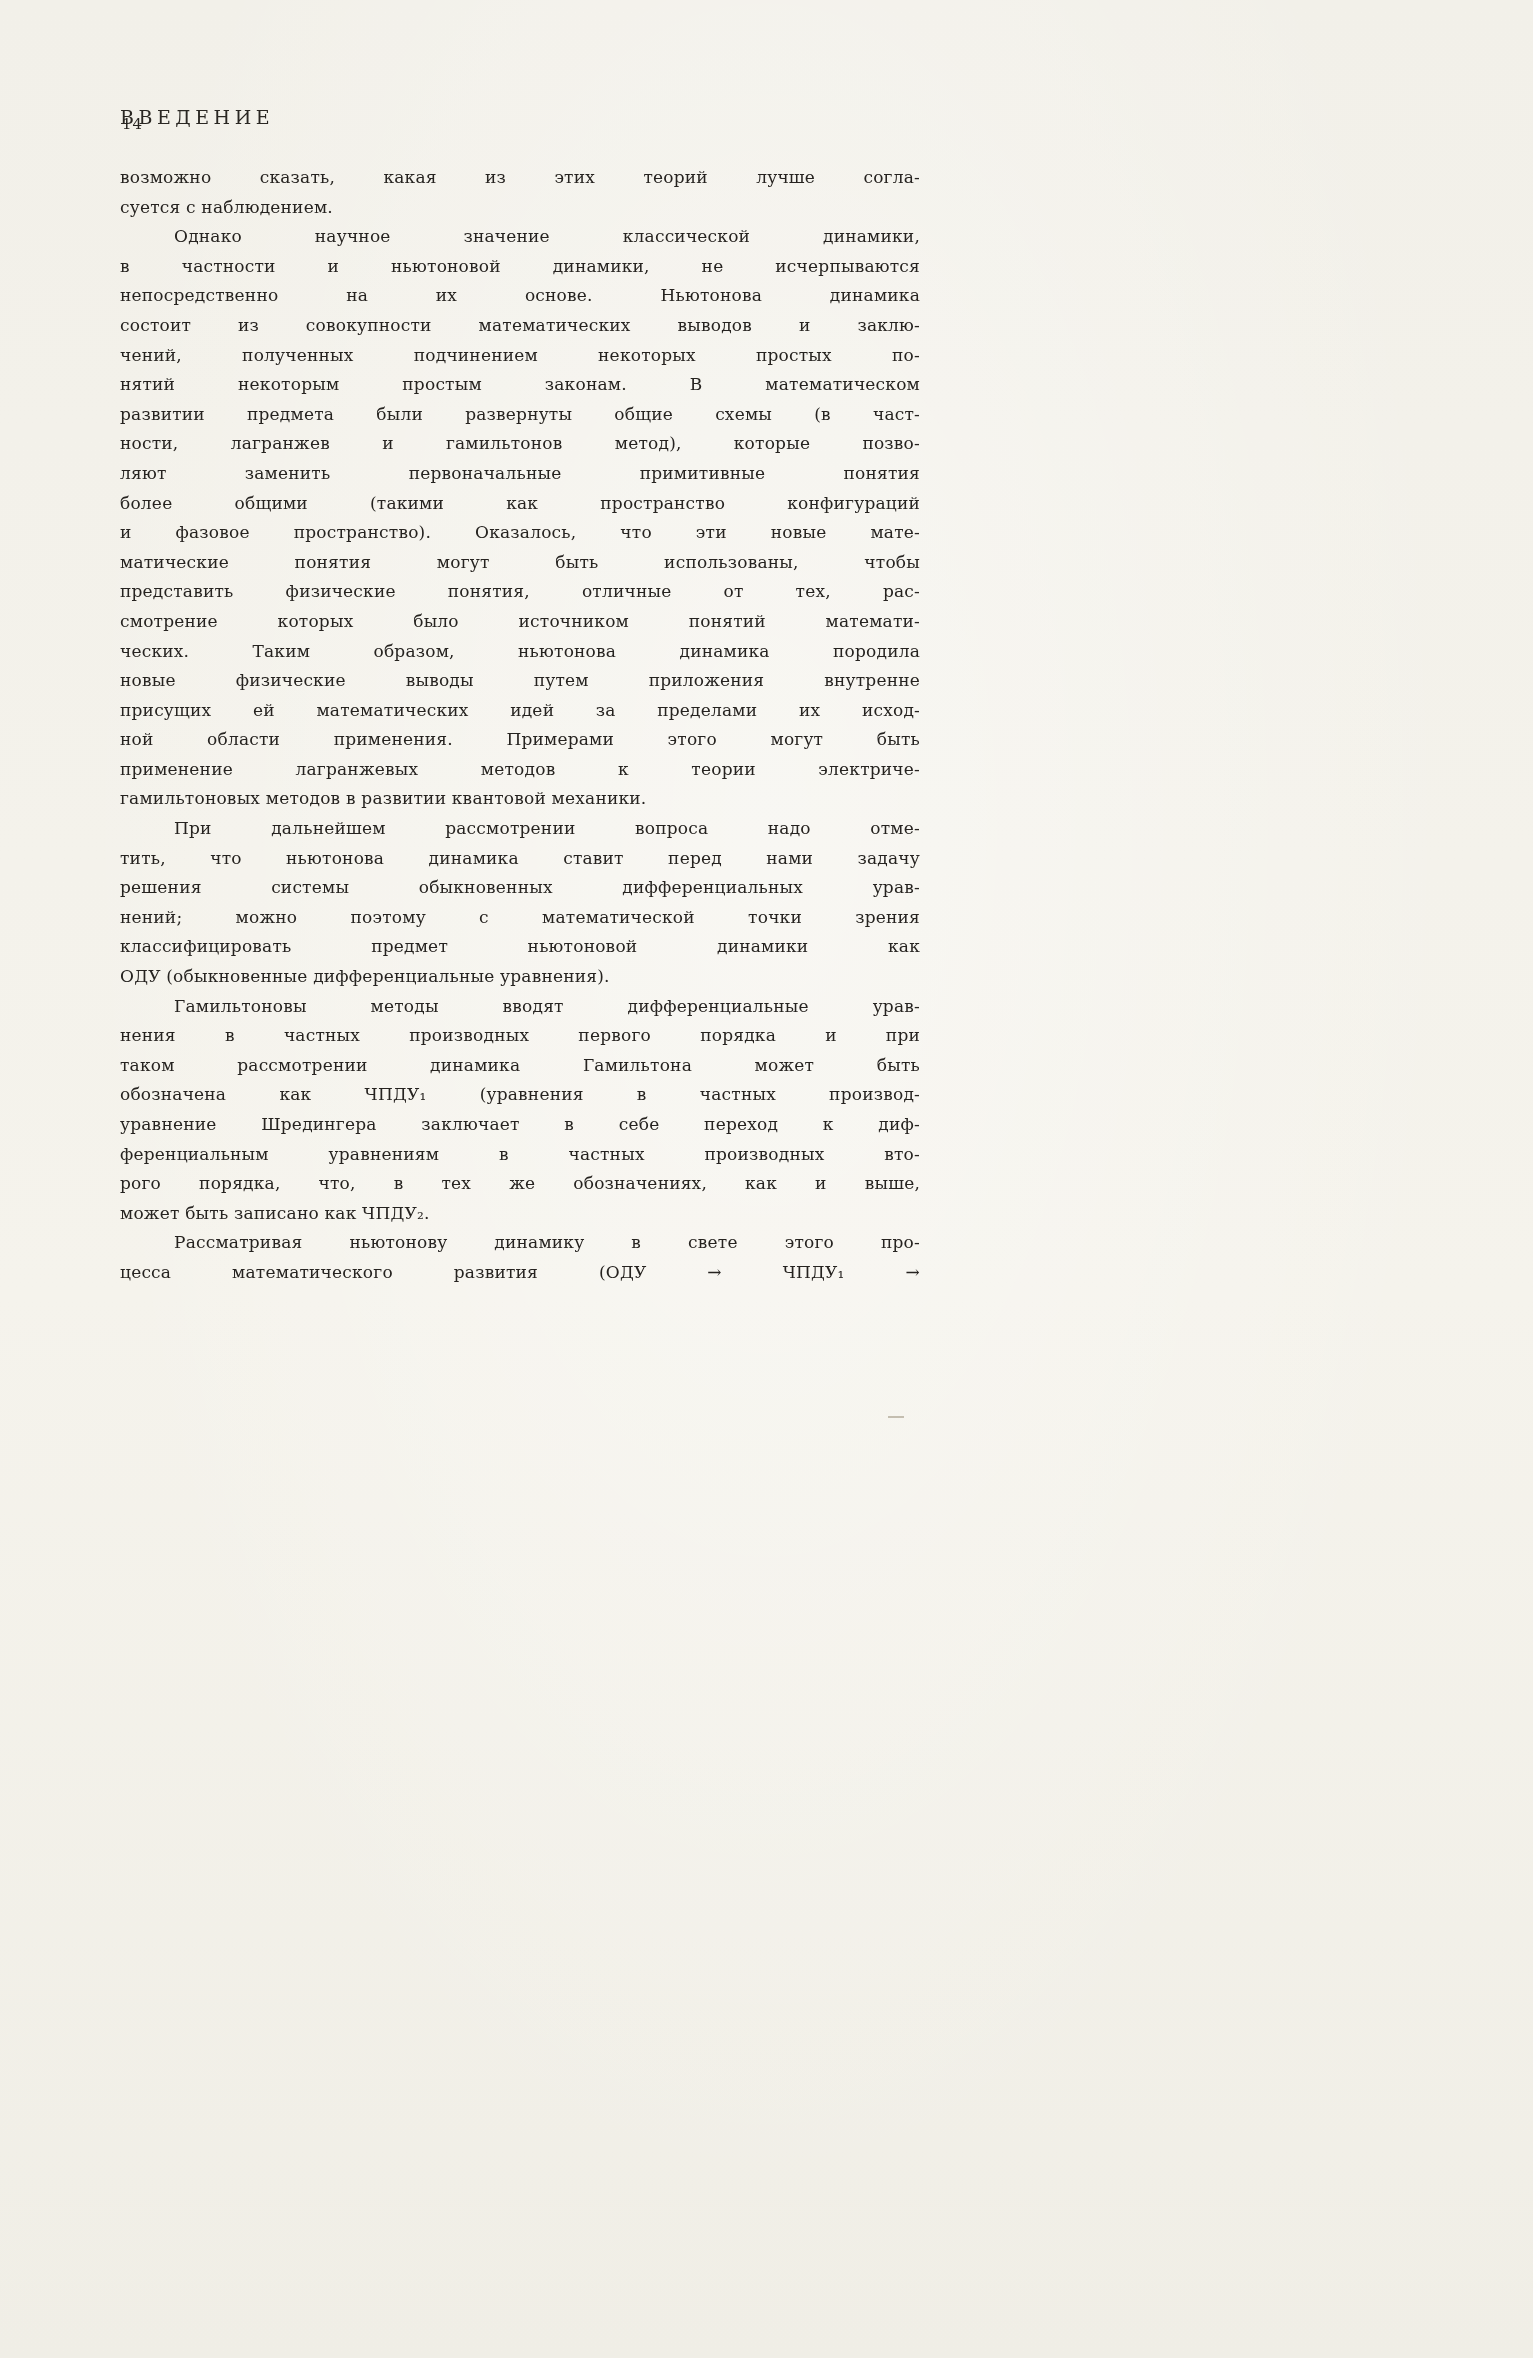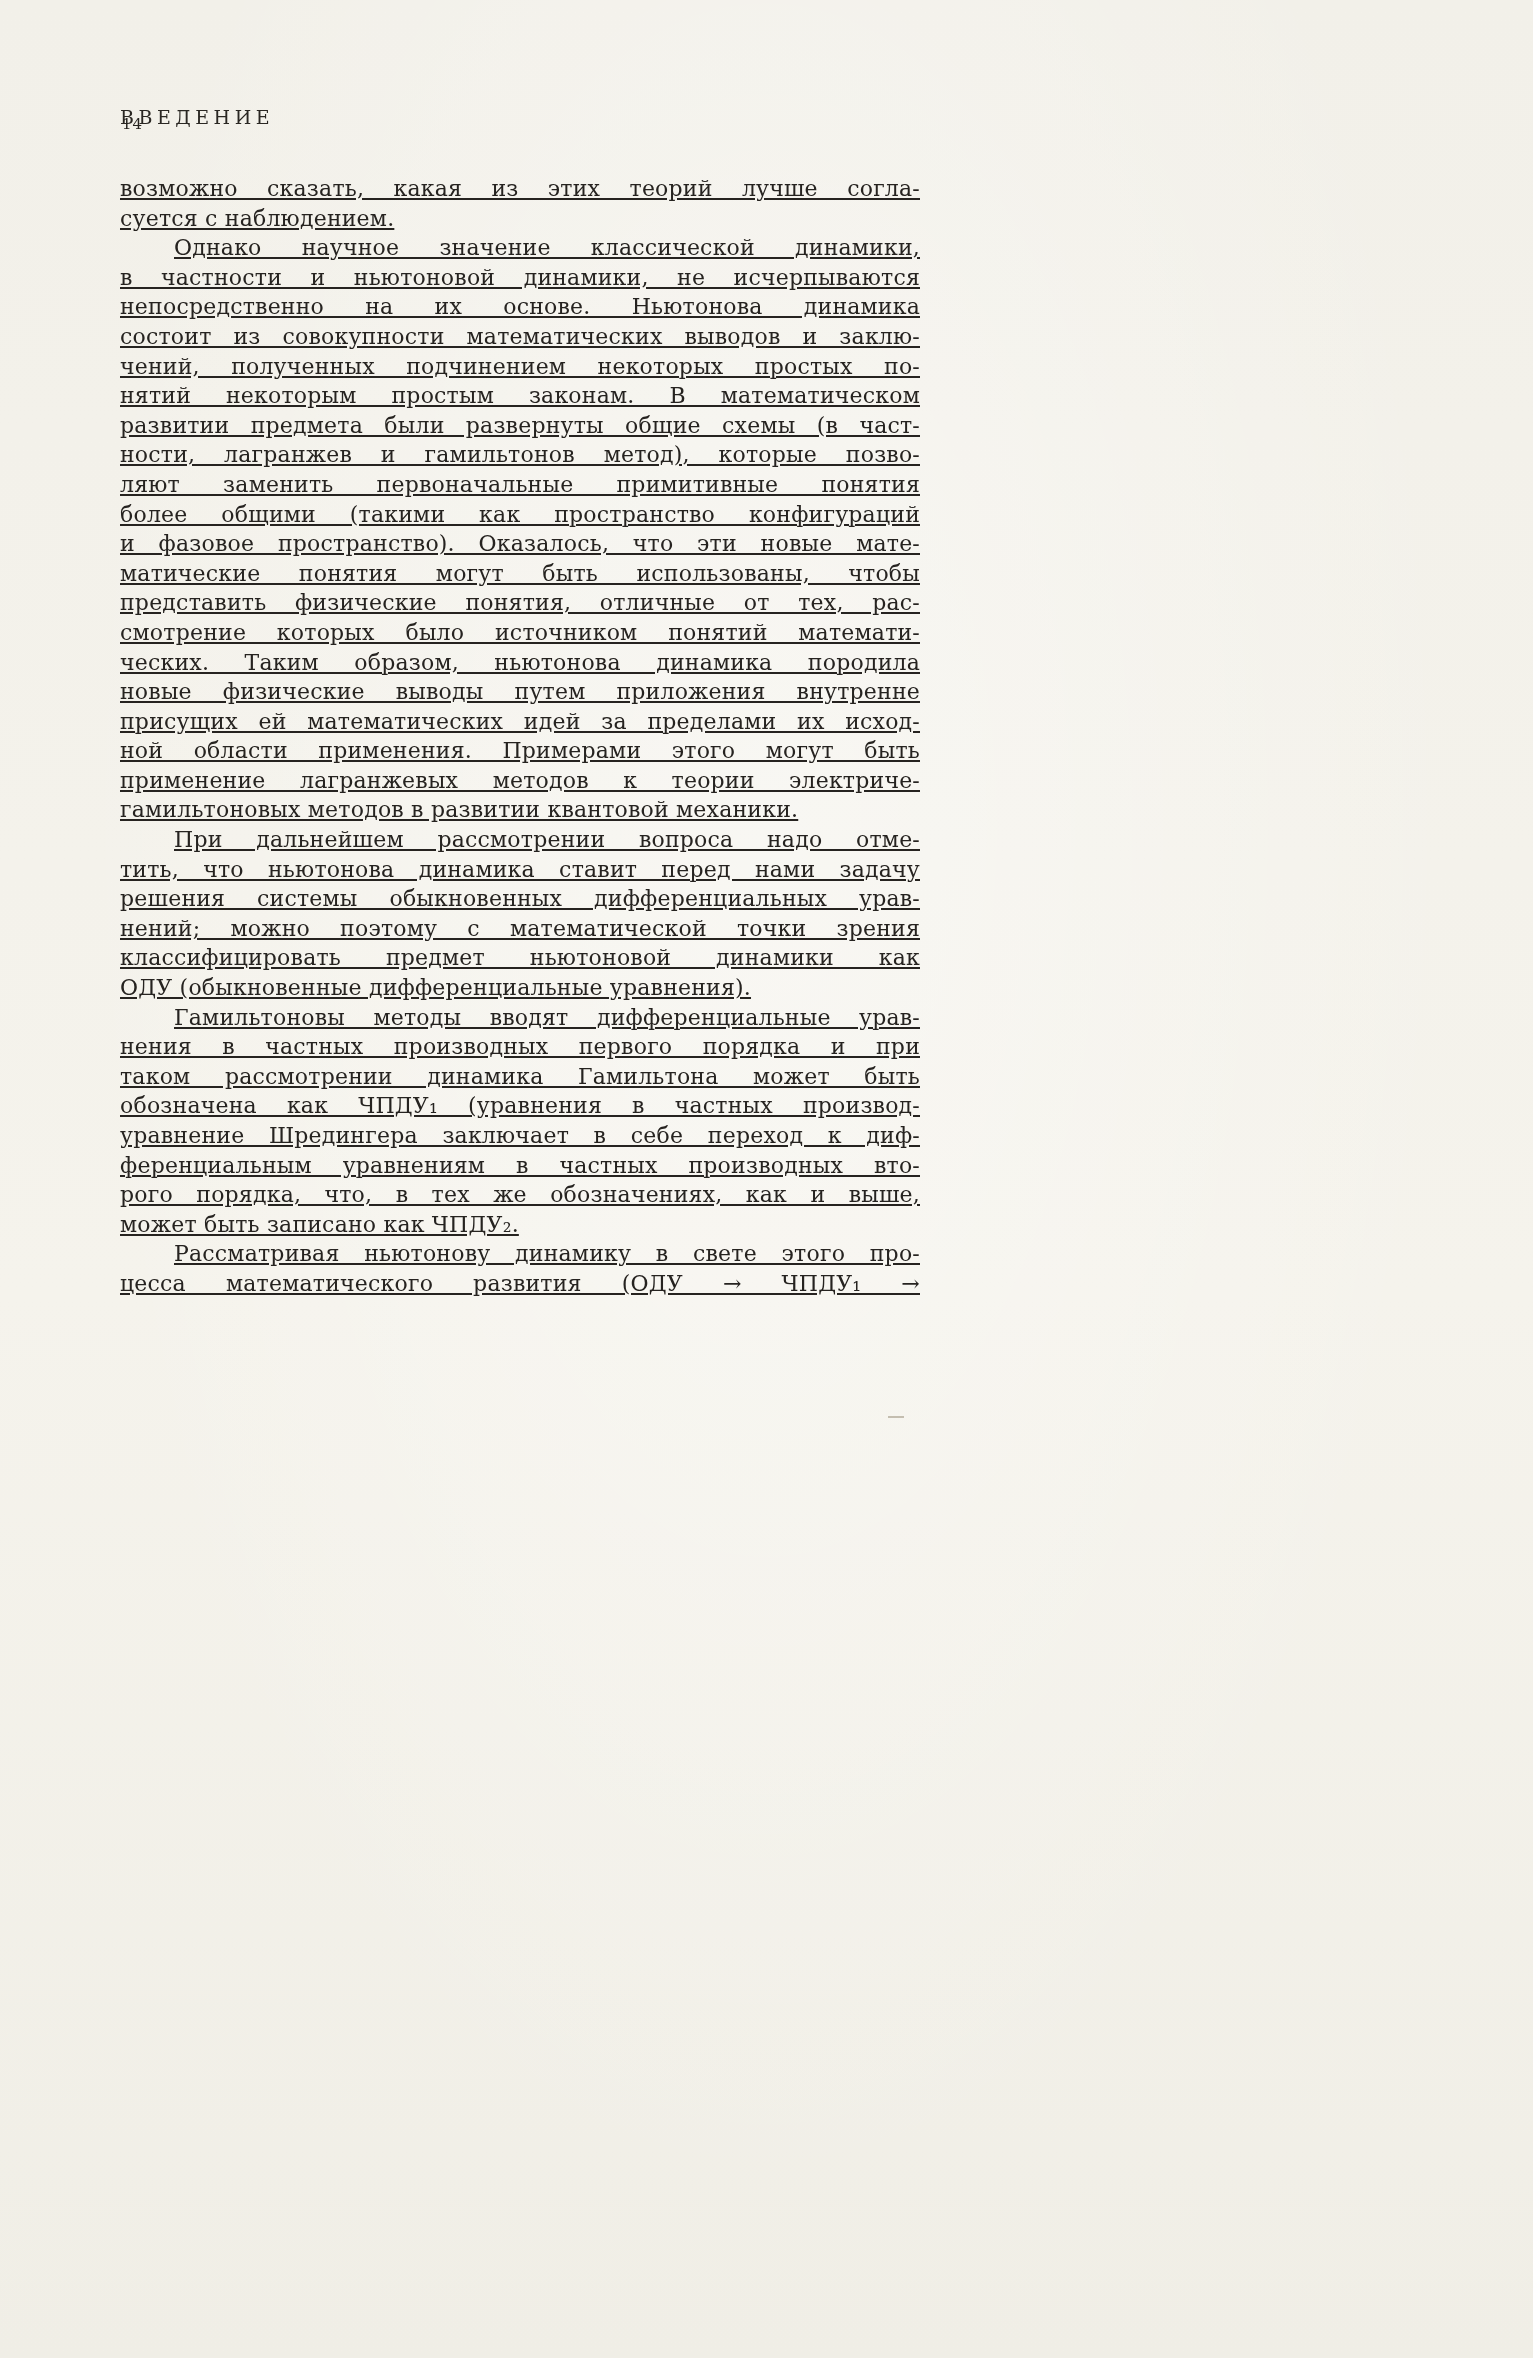--- a/index.html
+++ b/index.html
@@ -40,25 +40,24 @@
     letter-spacing: 1px;
   }
   .running {
     display: block;
     text-align: left;
     font-size: 19px;
     letter-spacing: 4.5px;
     color: #2a2723;
   }
   .text-block {
-    margin-top: 38px;
-    font-size: 22px;
+    margin-top: 27px;
+    font-size: 17px;
     line-height: 29.6px;
     letter-spacing: 0.2px;
-    text-decoration: underline;
   }
   .paragraph {
     margin: 0;
   }
   .line {
     text-align: justify;
     text-align-last: justify;
   }
   .line.endline {
     text-align-last: left;

